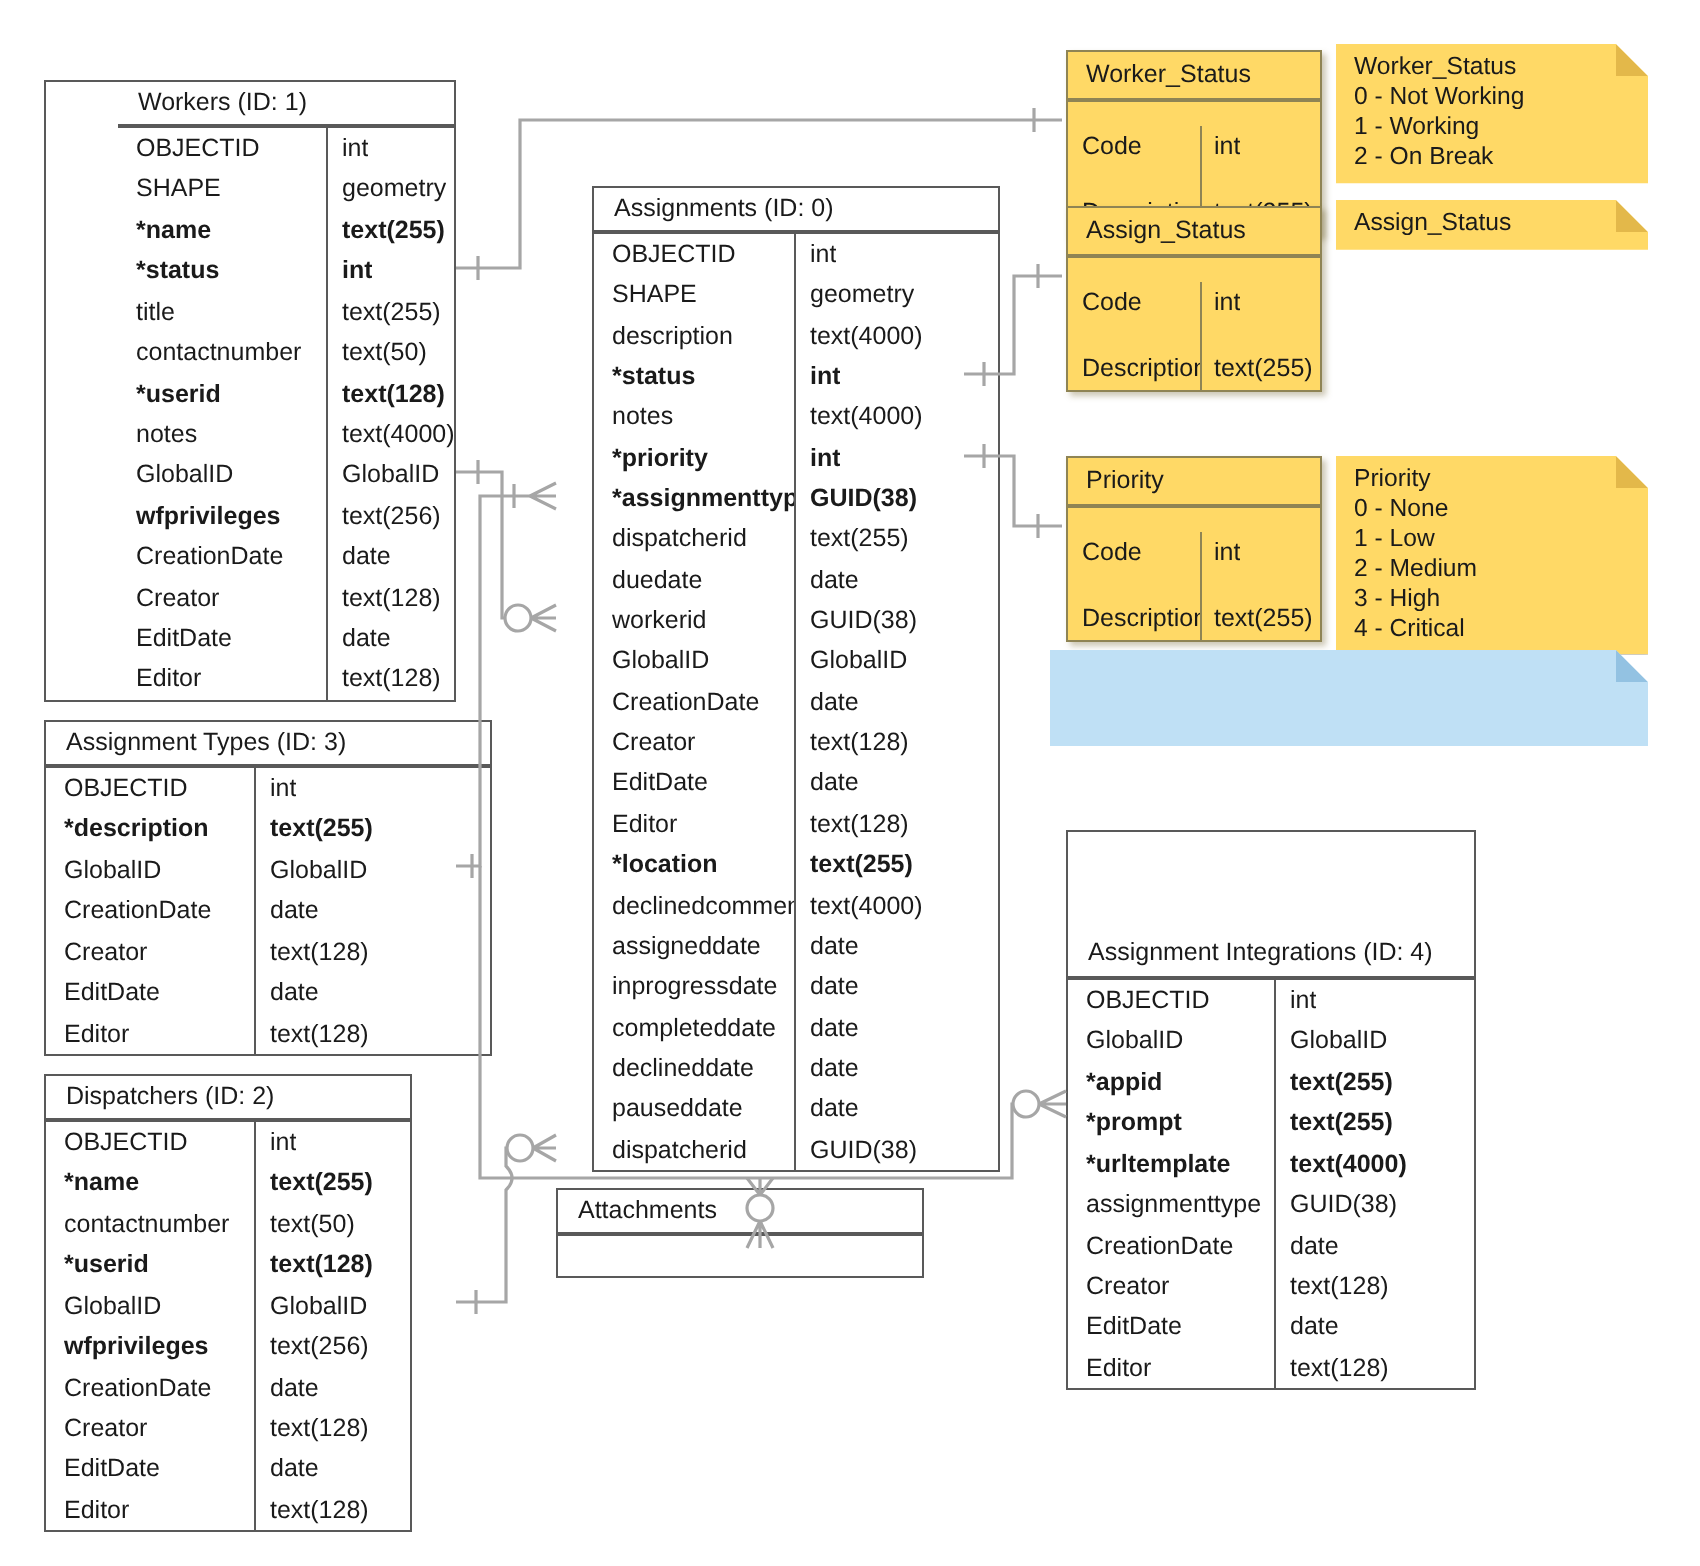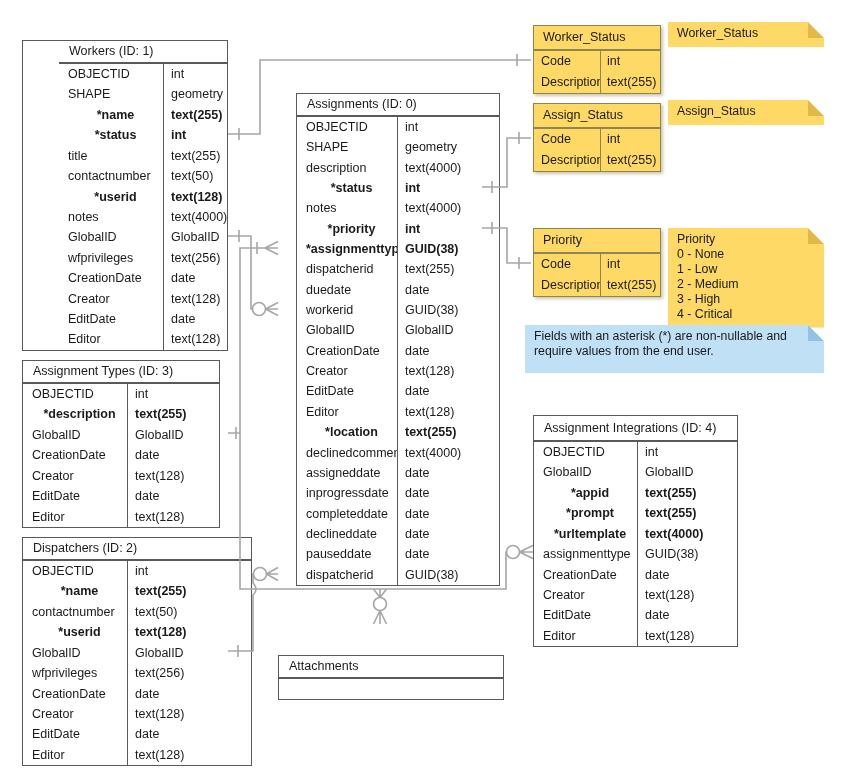--- a/index.html
+++ b/index.html
@@ -13,30 +13,30 @@
   .etable .tbody{position:relative;}
   .etable .vdiv{position:absolute;top:0;bottom:0;border-left:1.3px solid #595959;}
   .row{display:flex;font-size:12.5px;white-space:nowrap;}
   .t-std .row{height:20.43px;line-height:20.43px;}
   .t-asg .row{height:20.35px;line-height:20.35px;}
   .row .fn{box-sizing:border-box;padding-left:9px;overflow:hidden;flex:0 0 auto;}
   .row .ft{box-sizing:border-box;padding-left:8px;overflow:hidden;}
   .w206 .fn{width:104px;} .w206 .vdiv{left:104px;}
   .w204 .fn{width:100px;} .w204 .vdiv{left:100px;}
   .w205 .fn{width:103px;} .w205 .vdiv{left:103px;}
-  .bold-both .fn,.bold-both .ft{font-weight:bold;text-align:center;}
-  .bold-name .fn{font-weight:normal;}
+  .bold-both .fn,.bold-both .ft{font-weight:bold;}
+  .bold-name .fn{font-weight:bold;}
   .emptyrow{height:20px;}
   
   .ytable{position:absolute;background:#FFD966;border:1.5px solid #8f8454;box-sizing:border-box;z-index:2;
           box-shadow:2px 2px 3px rgba(110,95,40,.35);}
   .ytable .hdr{height:23px;line-height:23px;border-bottom:2px solid #8f8454;font-size:12.5px;padding-left:9px;}
   .ytable .tbody{position:relative;}
   .ytable .vdiv{position:absolute;top:0;bottom:0;left:66px;border-left:1.3px solid #8f8454;}
-  .ytable .row{height:21px;line-height:21px;}
+  .ytable .row{height:21px;line-height:21px;margin-top:12px;}
   .ytable .fn{width:66px;box-sizing:border-box;padding-left:7px;}
   .ytable .ft{padding-left:7px;}
   
   .note{position:absolute;box-sizing:border-box;padding:4px 8px 6px 9px;font-size:12.3px;line-height:14.9px;
         z-index:2;clip-path:polygon(0 0,calc(100% - 16px) 0,100% 16px,100% 100%,0 100%);
         filter:drop-shadow(2px 2px 2px rgba(110,95,40,.4));}
   .note.yellow{background:#FFD966;}
   .note.blue{background:#BFE0F5;filter:drop-shadow(2px 2px 2px rgba(70,100,130,.35));}
   .note .fold{position:absolute;top:0;right:0;width:16px;height:16px;
               clip-path:polygon(0 0,100% 100%,0 100%);}
@@ -162,21 +162,21 @@
           <span class="fn">EditDate</span>
           <span class="ft">date</span>
         </div>
         <div class="row">
           <span class="fn">Editor</span>
           <span class="ft">text(128)</span>
         </div>
       </div>
   </div>
 
-  <div class="etable t-std w206" style="left:22px;top:360px;width:198px;">
+  <div class="etable t-std w206" style="left:22px;top:360px;width:224px;">
     <div class="hdr">Assignment Types (ID: 3)</div>
     <div class="tbody">
         <div class="vdiv"></div>
         <div class="row">
           <span class="fn">OBJECTID</span>
           <span class="ft">int</span>
         </div>
         <div class="row bold-both">
           <span class="fn">*description</span>
           <span class="ft">text(255)</span>
@@ -197,21 +197,21 @@
           <span class="fn">EditDate</span>
           <span class="ft">date</span>
         </div>
         <div class="row">
           <span class="fn">Editor</span>
           <span class="ft">text(128)</span>
         </div>
       </div>
   </div>
 
-  <div class="etable t-std w206" style="left:22px;top:537px;width:230px;">
+  <div class="etable t-std w206" style="left:22px;top:537px;width:184px;">
     <div class="hdr">Dispatchers (ID: 2)</div>
     <div class="tbody">
         <div class="vdiv"></div>
         <div class="row">
           <span class="fn">OBJECTID</span>
           <span class="ft">int</span>
         </div>
         <div class="row bold-both">
           <span class="fn">*name</span>
           <span class="ft">text(255)</span>
@@ -343,29 +343,29 @@
           <span class="fn">pauseddate</span>
           <span class="ft">date</span>
         </div>
         <div class="row">
           <span class="fn">dispatcherid</span>
           <span class="ft">GUID(38)</span>
         </div>
       </div>
   </div>
 
-  <div class="etable" style="left:278px;top:655px;width:226px;">
+  <div class="etable" style="left:278px;top:594px;width:184px;">
     <div class="hdr">Attachments</div>
     <div class="tbody">
         <div class="emptyrow"></div>
       </div>
   </div>
 
   <div class="etable t-std w205" style="left:533px;top:415px;width:205px;">
-    <div class="hdr" style="height:24px;line-height:24px;">Assignment Integrations (ID: 4)</div>
+    <div class="hdr" style="height:24px;line-height:24px;margin-top:48px;">Assignment Integrations (ID: 4)</div>
     <div class="tbody">
         <div class="vdiv"></div>
         <div class="row">
           <span class="fn">OBJECTID</span>
           <span class="ft">int</span>
         </div>
         <div class="row">
           <span class="fn">GlobalID</span>
           <span class="ft">GlobalID</span>
         </div>
@@ -445,20 +445,25 @@
         <div class="row">
           <span class="fn">Description</span>
           <span class="ft">text(255)</span>
         </div>
       </div>
   </div>
 
   <div class="note yellow" style="left:668px;top:22px;width:156px;">
     <div class="fold"></div>
     <div class="nline">Worker_Status</div>
+    <div>
+        <div class="nline">0 - Not Working</div>
+        <div class="nline">1 - Working</div>
+        <div class="nline">2 - On Break</div>
+      </div>
   </div>
 
   <div class="note yellow" style="left:668px;top:100px;width:156px;">
     <div class="fold"></div>
     <div class="nline">Assign_Status</div>
   </div>
 
   <div class="note yellow" style="left:668px;top:228px;width:156px;">
     <div class="fold"></div>
     <div class="nline">Priority</div>
@@ -466,16 +471,15 @@
         <div class="nline">0 - None</div>
         <div class="nline">1 - Low</div>
         <div class="nline">2 - Medium</div>
         <div class="nline">3 - High</div>
         <div class="nline">4 - Critical</div>
       </div>
   </div>
 
   <div class="note blue" style="left:525px;top:325px;width:299px;height:48px;">
     <div class="fold"></div>
-    <div>Fields with an asterisk (*) are non-nullable and require values from the end user.</div>
   </div>
 
 </div>
 
 </body></html>

